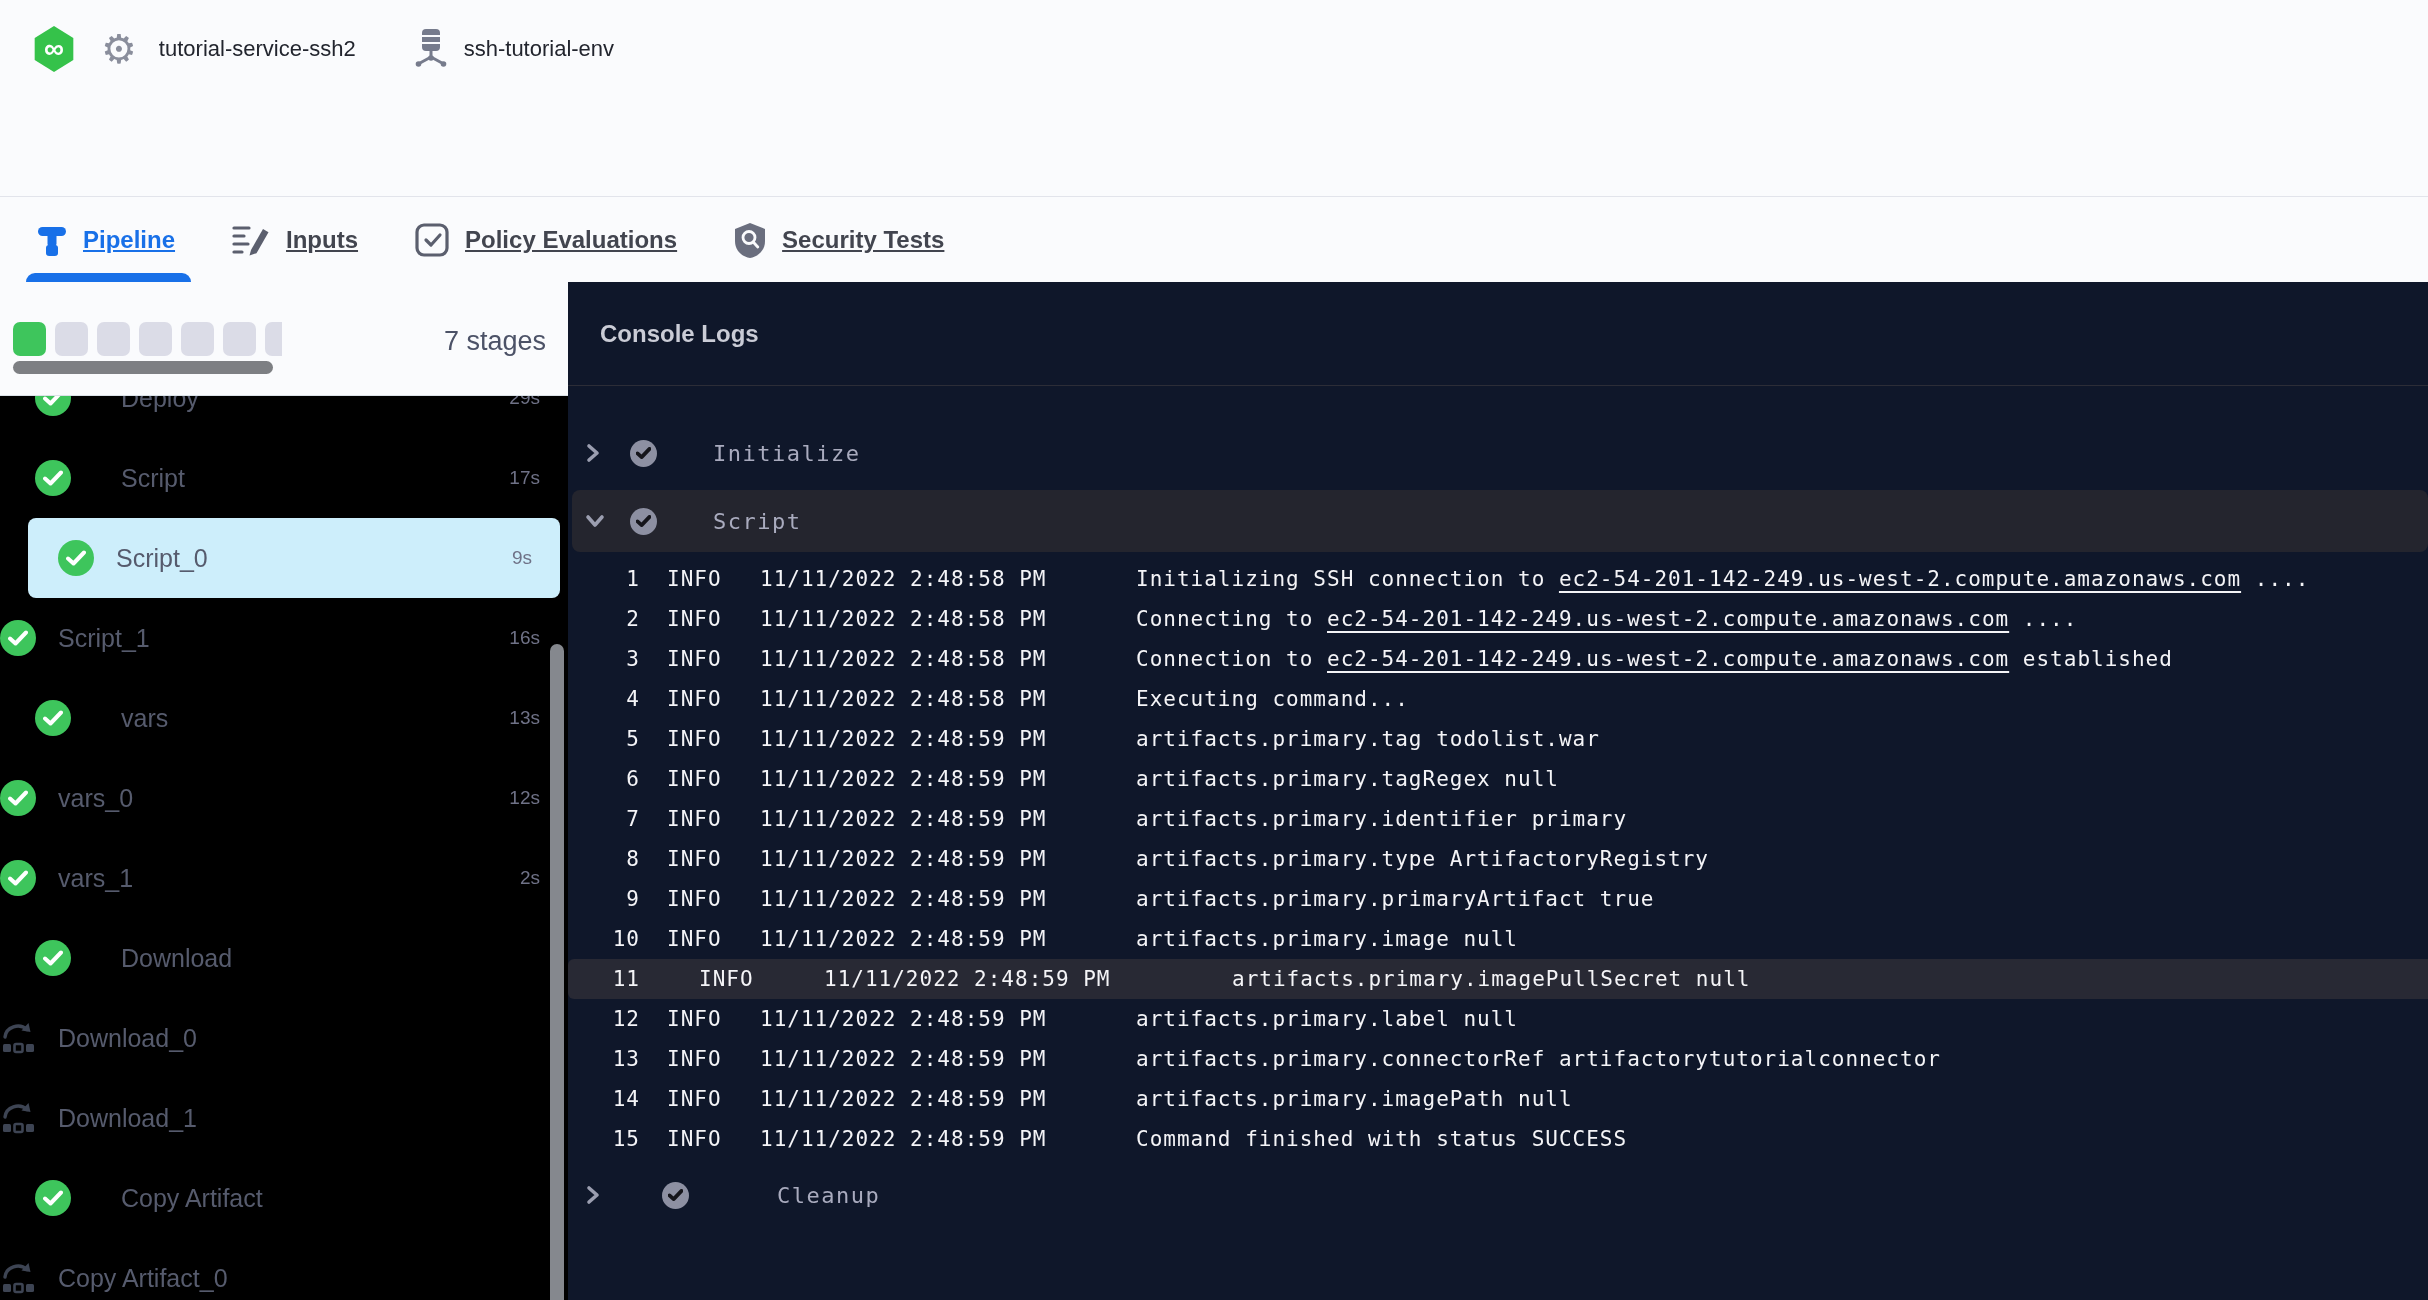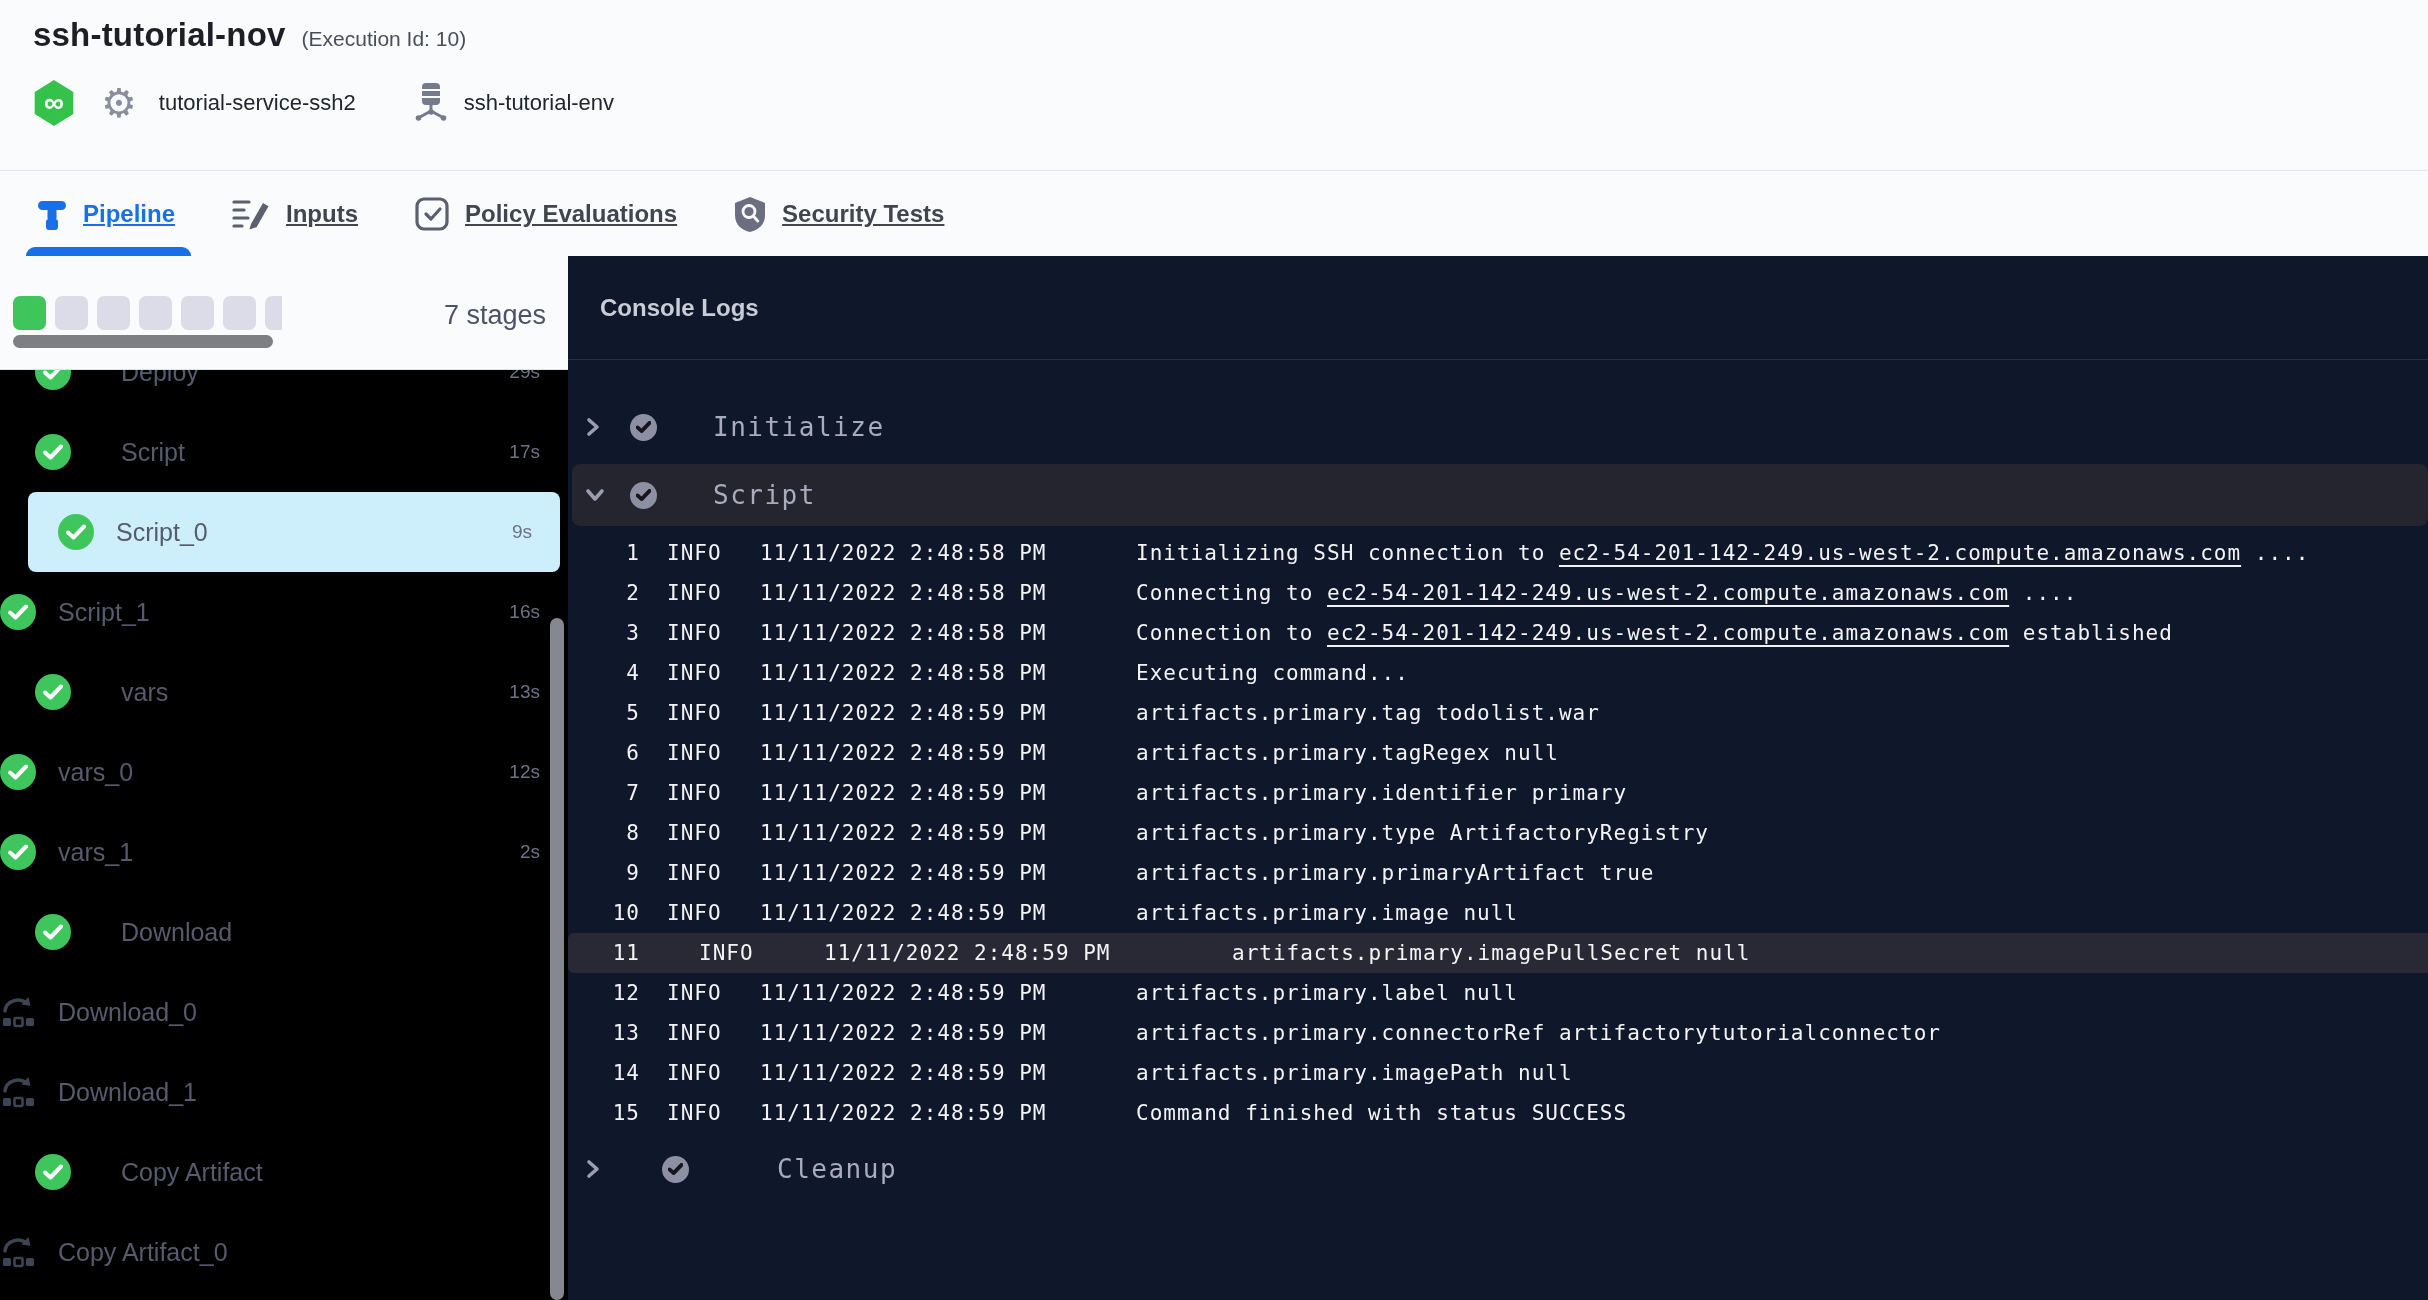--- a/index.html
+++ b/index.html
@@ -72,40 +72,36 @@
   .console-header { height:104px; display:flex; align-items:center; padding-left:32px;
     font-family:"Liberation Sans", sans-serif; font-size:24px; font-weight:700;
     color:#caccd6; border-bottom:1px solid #2c2d37; }
   .log-body { padding-top:36px; }
   .section-row { height:62px; display:flex; align-items:center; padding-left:16px;
     margin-bottom:6px; cursor:pointer; }
   .section-row.expanded { background:#24252e; border-radius:8px; margin-left:4px; padding-left:12px; }
   .chev { width:22px; display:flex; align-items:center; flex:none; }
   .sec-check { margin-left:24px; width:27px; height:27px; border-radius:50%; background:#8d90a2;
     flex:none; display:flex; align-items:center; justify-content:center; }
-  .sec-name { margin-left:56px; font-size:26px; letter-spacing:1.5px; color:#a9abbe; }
+  .sec-name { margin-left:56px; font-size:22px; letter-spacing:1.5px; color:#a9abbe; }
   .lines { margin-top:7px; margin-bottom:0; }
   .log-line { height:40px; display:flex; align-items:center; font-size:21px;
     letter-spacing:1px; color:#f4f4f7; white-space:nowrap; }
   .log-line.hl { background:#282934; border-radius:6px 0 0 6px;gap:32px; }
   .ln { width:72px; text-align:right; flex:none; }
   .lvl { margin-left:27px; width:93px; flex:none; }
   .time { width:376px; flex:none; }
   .msg { flex:none; }
   .msg a { color:inherit; text-decoration:underline; text-underline-offset:5px; cursor:pointer; }
   .cleanup-gap { margin-top:5px;gap:32px; }
 </style>
 </head>
 <body>
 
 <header class="app-header">
-  <div class="title-row">
-    <h1 class="page-title">ssh-tutorial-nov</h1>
-    <span class="exec-id">(Execution Id: 10)</span>
-  </div>
   <div class="meta-row">
     <div class="cd-hex">∞</div>
     <span class="gear">⚙</span>
     <span class="meta-label">tutorial-service-ssh2</span>
     <span class="env-icon">
       <svg width="38" height="40" viewBox="0 0 38 40">
         <rect x="10" y="2" width="18" height="22" rx="4" fill="#767b8c"></rect>
         <path d="M10 9 h18 M10 16 h18" stroke="#fafbfd" stroke-width="2"></path>
         <path d="M19 24 v6 M19 30 L8 36 M19 30 L30 36" stroke="#767b8c" stroke-width="3" stroke-linecap="round" fill="none"></path>
         <circle cx="6.5" cy="37" r="2.8" fill="#767b8c"></circle>

